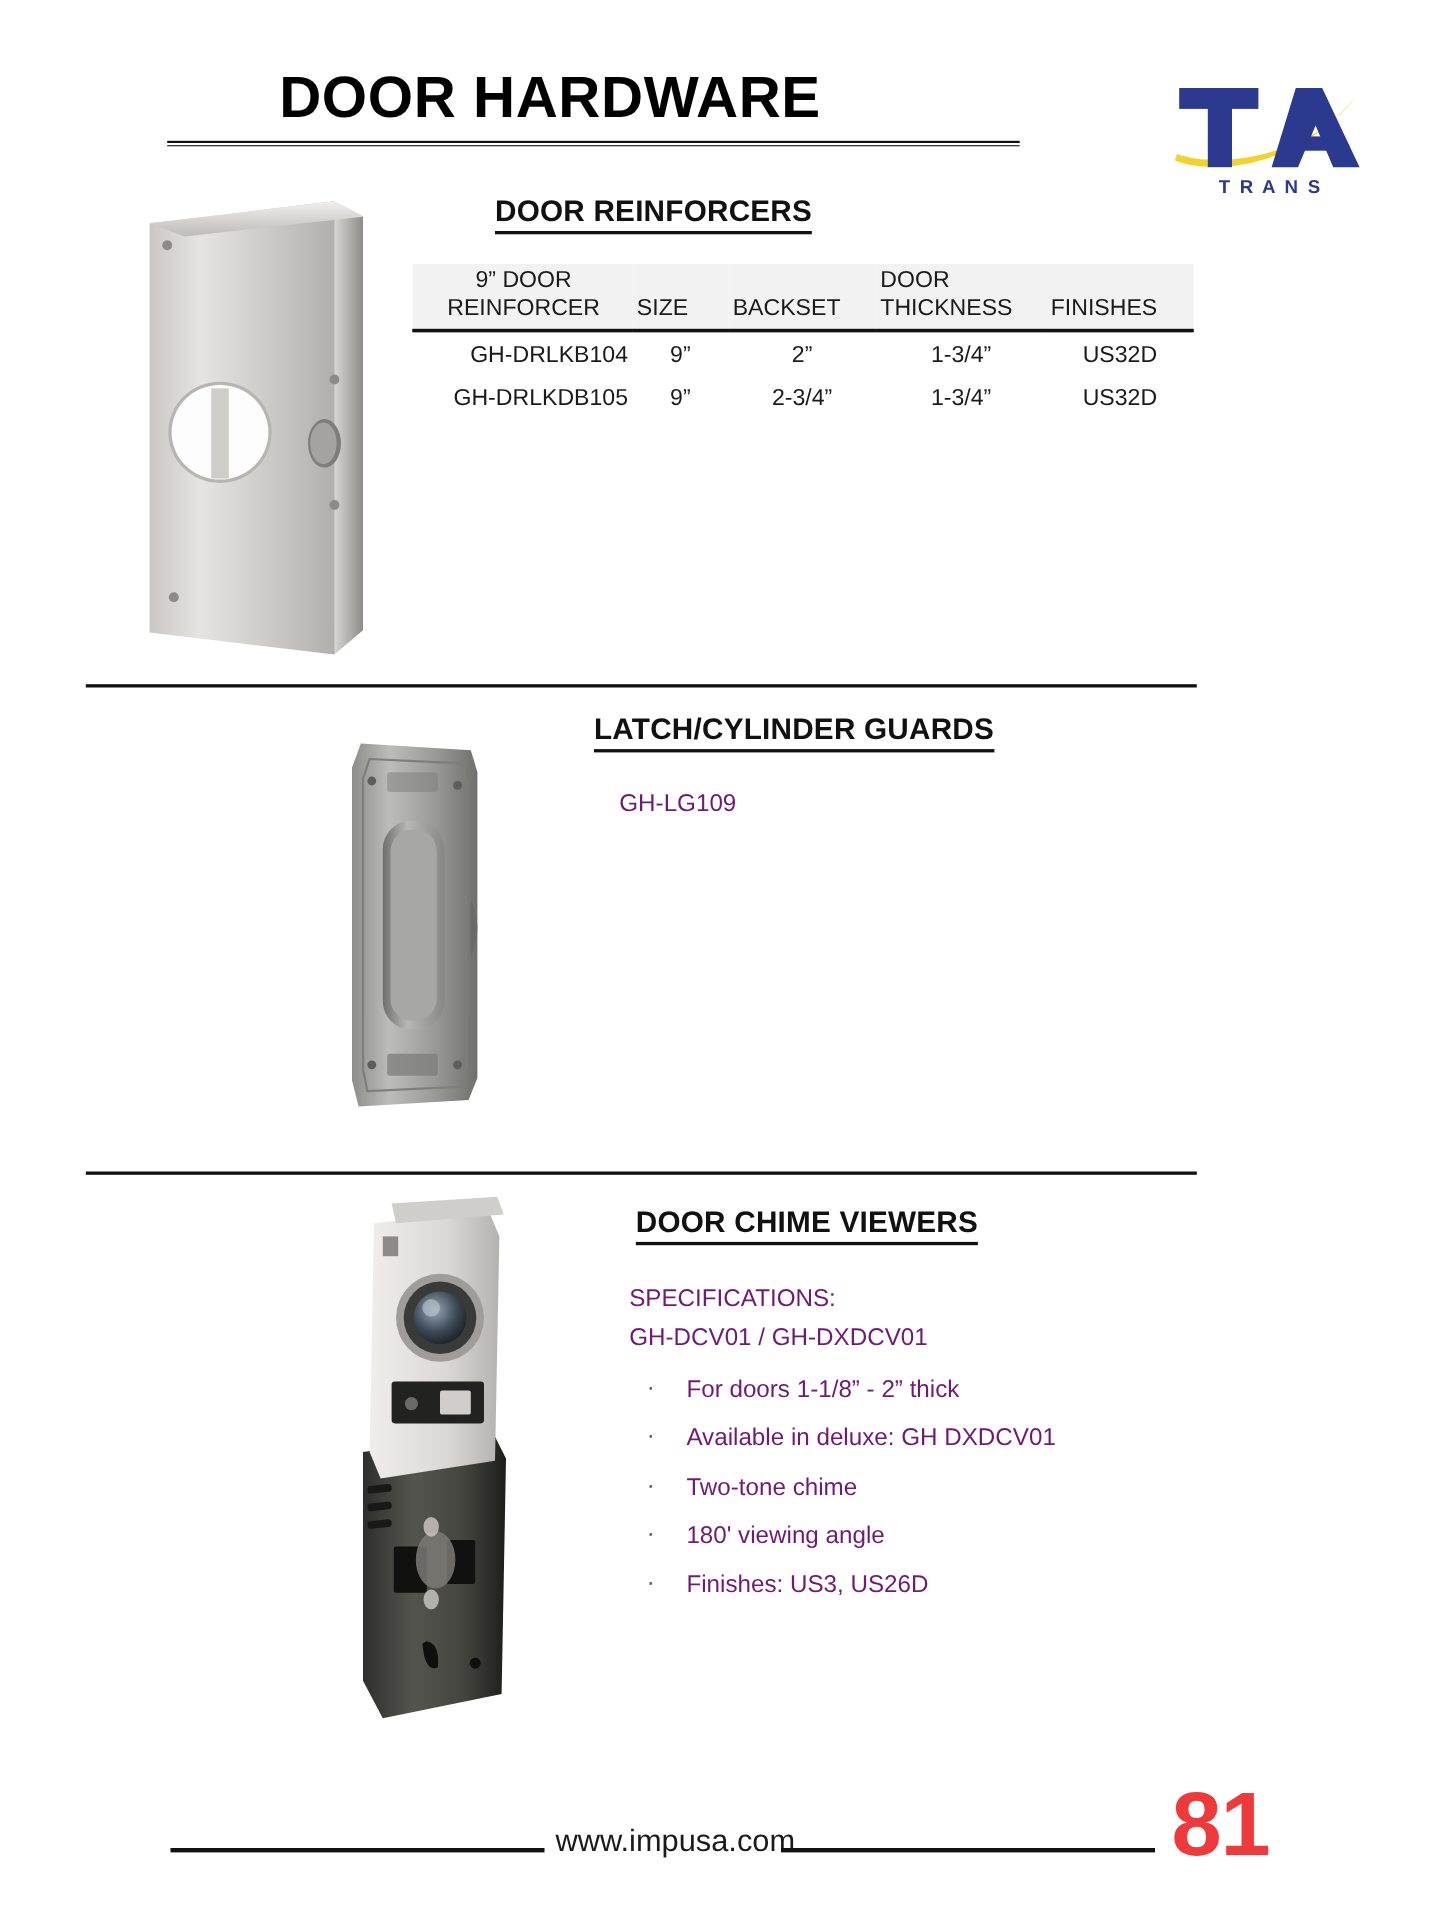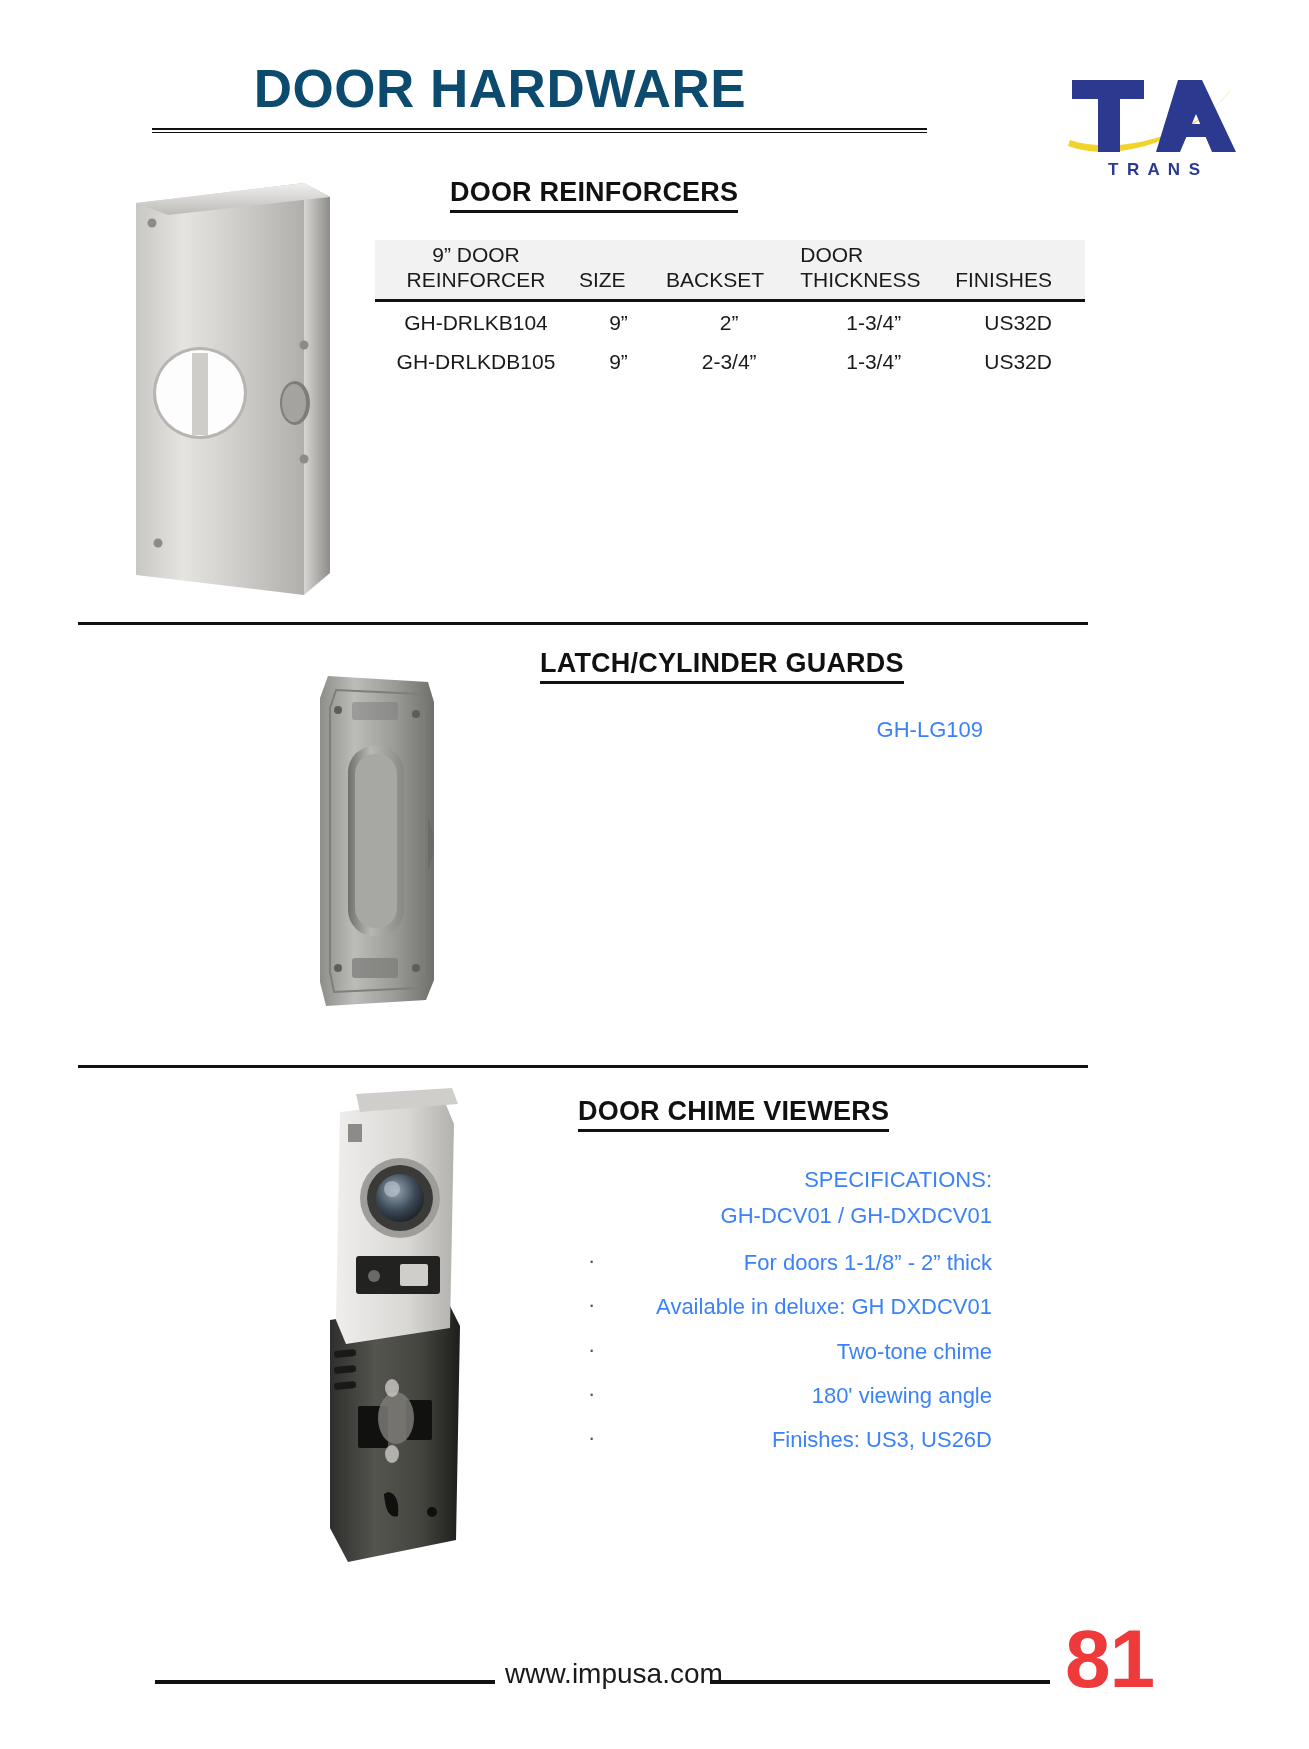--- a/index.html
+++ b/index.html
@@ -24,21 +24,21 @@
   
   .header-title {
     position: absolute;
     left: 0;
     top: 58px;
     width: 1000px;
     text-align: center;
     font-size: 53px;
     font-weight: bold;
     letter-spacing: 0.5px;
-    color: #0c4a6e;
+    color: #000000;
     font-family: "Liberation Sans", sans-serif;
   }
   .header-rule {
     position: absolute;
     left: 152px;
     top: 128px;
     width: 775px;
     height: 5px;
     border-top: 2px solid #111;
     border-bottom: 1px solid #111;
@@ -99,21 +99,21 @@
   table.spec thead th.lead {
     text-align: center;
     padding-left: 6px;
   }
   table.spec tbody td {
     padding: 9px 4px 6px 4px;
     text-align: center;
     font-size: 21px;
   }
   table.spec tbody td.lead {
-    text-align: center;
+    text-align: right;
     padding-left: 6px;
   }
   .col-model { width: 215px; }
   .col-size { width: 95px; }
   .col-backset { width: 140px; }
   .col-thick { width: 160px; }
   .col-finish { width: 140px; }
 
   
   .divider {
@@ -130,23 +130,22 @@
   .latch-img {
     position: absolute;
     left: 300px;
     top: 668px;
     width: 175px;
     height: 345px;
   }
   .body-block {
     position: absolute;
     font-size: 22px;
-    color: #3b82f6;
+    color: #701a75;
     line-height: 1.62;
-    text-align: right;
   }
   #latch-body { left: 563px; top: 712px; width: 420px; }
   #chime-body { left: 572px; top: 1162px; width: 420px; }
 
   .model-line {
     font-size: 22px;
     margin: 0 0 12px 0;
   }
   ul.bullets {
     list-style: none;

